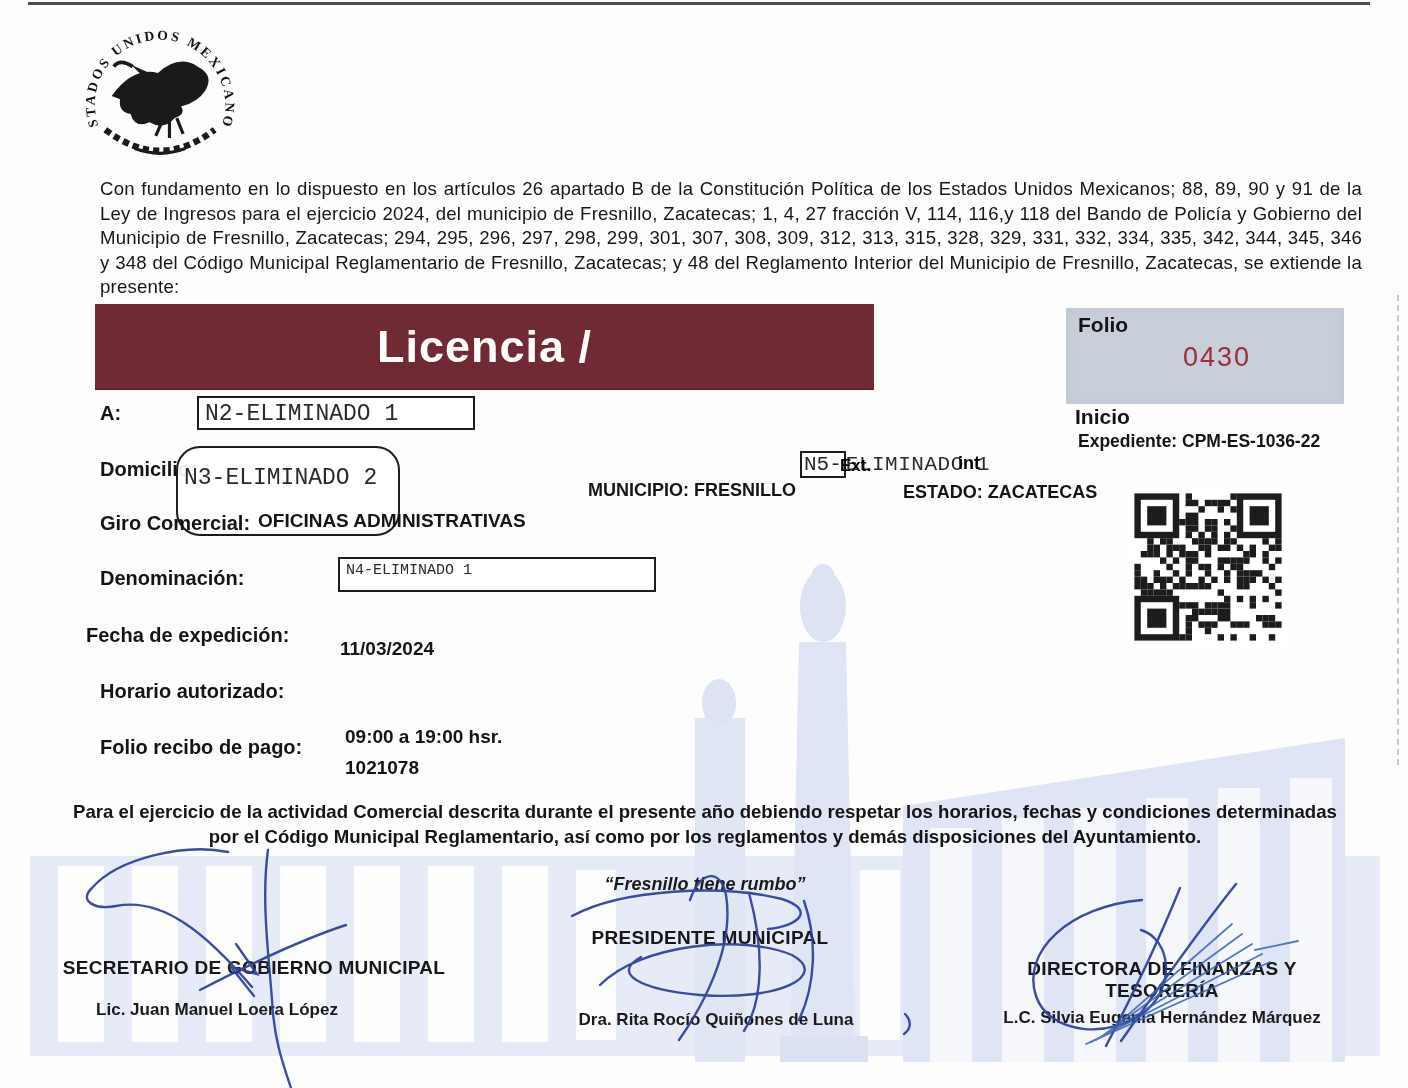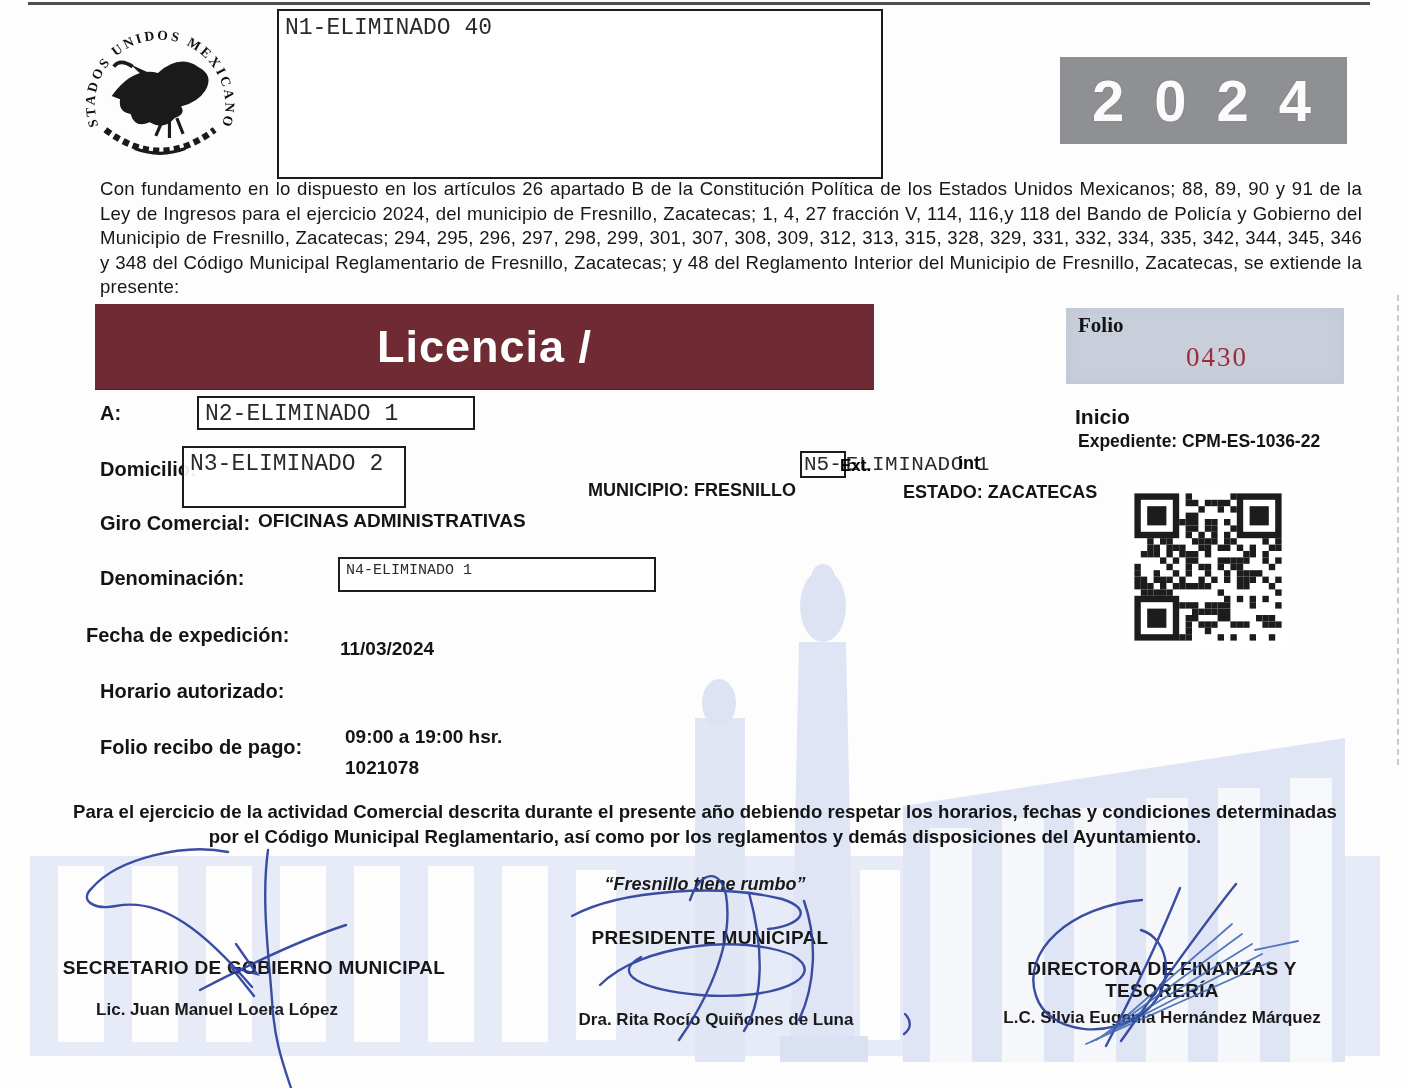--- a/index.html
+++ b/index.html
@@ -7,38 +7,38 @@
         font-family:"Liberation Sans",sans-serif;color:#1b1b1b;overflow:hidden;}
   .abs{position:absolute;}
   .topline{position:absolute;left:28px;top:2px;width:1342px;height:3px;background:#222;opacity:.8;}
   .scan-edge{position:absolute;left:1397px;top:295px;height:470px;border-left:2px dashed #9aa0a8;opacity:.55;}
 
   .mono{font-family:"Liberation Mono","DejaVu Sans Mono",monospace;color:#2a2a2a;}
 
   .redact-box{position:absolute;border:2px solid #1c1c1c;background:rgba(255,255,255,.92);}
   .n1{left:277px;top:9px;width:590px;height:162px;padding:2px 6px;font-size:23px;}
   .n2{left:197px;top:396px;width:262px;height:28px;padding:1px 6px;font-size:23px;}
-  .n3{left:182px;top:446px;width:208px;height:56px;padding:1px 6px;font-size:23px;}
+  .n3{left:176px;top:446px;width:208px;height:56px;padding:15px 6px;font-size:23px;border-radius:24px;}
   .n4{left:338px;top:557px;width:302px;height:29px;padding:1px 6px;font-size:15px;}
 
   .year-badge{position:absolute;left:1060px;top:57px;width:287px;height:87px;background:#8f9093;
       color:#fbfbfb;font-size:58px;font-weight:800;letter-spacing:30px;display:flex;
       align-items:center;justify-content:center;padding-left:26px;box-sizing:border-box;
       text-shadow:0 0 2px #777;}
 
   .legal{position:absolute;left:100px;top:177px;width:1262px;font-size:18.6px;line-height:24.6px;
       font-weight:500;text-align:justify;color:#161616;letter-spacing:.2px;}
 
   .banner{position:absolute;left:95px;top:304px;width:779px;height:85px;background:#702a33;
       display:flex;align-items:center;justify-content:center;box-shadow:0 1px 0 #5a2129;}
   .banner .b-reg{color:#fff;font-size:45px;font-weight:600;letter-spacing:1px;}
   .banner .b-bold{color:#fff;font-size:47px;font-weight:800;letter-spacing:1px;}
 
-  .folio-box{position:absolute;left:1066px;top:308px;width:278px;height:76px;background:#c9cfda;
-      box-shadow:inset 0 0 18px #bfc6d4;font-family:Liberation Serif, serif;}
+  .folio-box{position:absolute;left:1066px;top:308px;width:278px;height:96px;background:#c9cfda;
+      box-shadow:inset 0 0 18px #bfc6d4;}
   .folio-label{position:absolute;left:12px;top:5px;font-size:21px;font-weight:800;color:#141414;}
   .folio-number{position:absolute;left:0;top:34px;width:100%;text-align:center;font-size:27px;
       color:#9c2c38;letter-spacing:2px;font-weight:500;margin-left:12px;}
 
   .inicio{position:absolute;left:1075px;top:405px;font-size:21px;font-weight:800;color:#141414;}
   .expediente{position:absolute;left:1078px;top:431px;font-size:17.5px;font-weight:700;color:#141414;}
 
   .flabel{position:absolute;font-size:20px;font-weight:600;color:#141414;}
   .fvalue{position:absolute;font-size:19px;font-weight:700;color:#141414;}
 
@@ -118,25 +118,21 @@
       <g>
         <path d="M30 80 Q50 52 74 58 Q94 40 112 52 Q128 60 119 75 Q112 86 96 90 Q101 97 90 101 Q80 113 66 105 Q52 111 48 97 Q36 95 38 83 Z" fill="#1a1a1a"></path>
         <path d="M66 58 L48 50 L63 64" fill="#1a1a1a"></path>
         <path d="M50 52 Q38 44 32 52" stroke="#1a1a1a" stroke-width="3.5" fill="none"></path>
         <path d="M78 104 L72 118 M85 104 L85 120 M92 101 L98 116" stroke="#1a1a1a" stroke-width="3" fill="none"></path>
         <path d="M24 112 Q76 152 128 112" stroke="#1a1a1a" stroke-width="6" fill="none" stroke-dasharray="6 4"></path>
         <path d="M52 130 Q76 139 100 130" stroke="#1a1a1a" stroke-width="3" fill="none"></path>
       </g>
     </svg>
 
-    <div class="redact-box n1">
-      <span class="mono">N1-ELIMINADO 40</span>
-    </div>
-
-    <div class="year-badge">2024</div>
+
 
     <div class="legal">Con fundamento en lo dispuesto en los artículos 26 apartado B de la Constitución Política de los Estados Unidos Mexicanos; 88, 89, 90 y 91 de la Ley de Ingresos para el ejercicio 2024, del municipio de Fresnillo, Zacatecas; 1, 4, 27 fracción V, 114, 116,y 118 del Bando de Policía y Gobierno del Municipio de Fresnillo, Zacatecas; 294, 295, 296, 297, 298, 299, 301, 307, 308, 309, 312, 313, 315, 328, 329, 331, 332, 334, 335, 342, 344, 345, 346 y 348 del Código Municipal Reglamentario de Fresnillo, Zacatecas; y 48 del Reglamento Interior del Municipio de Fresnillo, Zacatecas, se extiende la presente:</div>
 
     <div class="banner">
       <span class="b-reg">Licencia /</span>
     </div>
 
     <div class="folio-box">
       <span class="folio-label">Folio</span>
       <span class="folio-number">0430</span>

